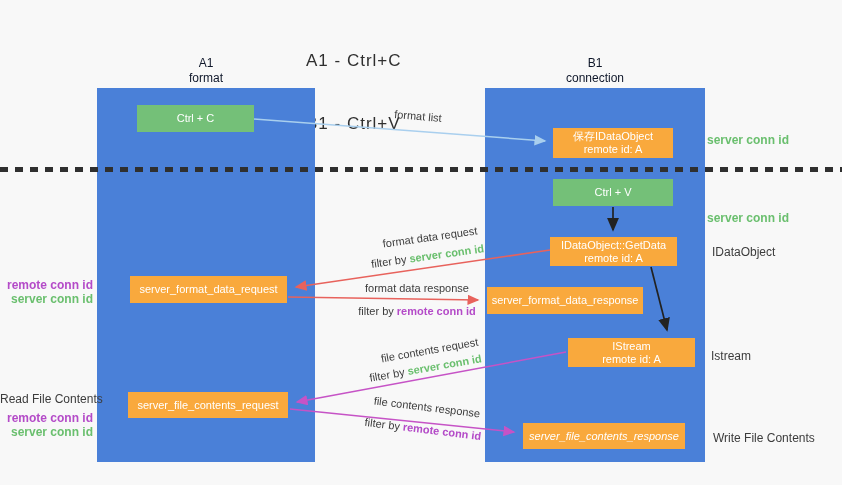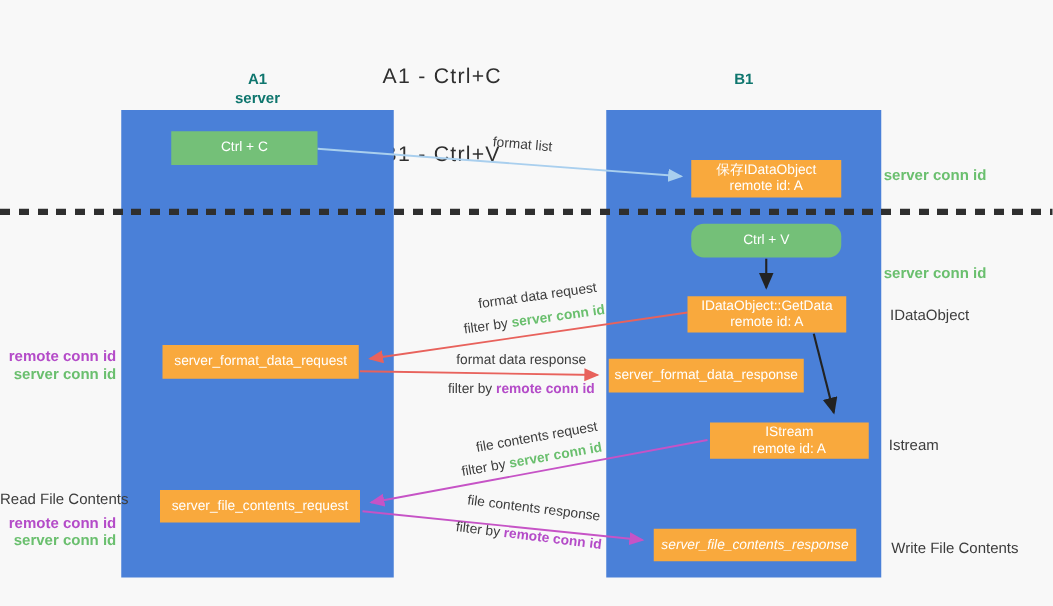--- a/index.html
+++ b/index.html
@@ -10,21 +10,21 @@
     color:#3c3c3c;
   }
   .abs{position:absolute;}
   .title{
     left:306px;top:8px;font-size:17px;color:#2f2f2f;line-height:21px;
     letter-spacing:1px;white-space:pre;
   }
   .col{top:88px;height:374px;background:#4a80d8;}
   .col-a{left:97px;width:218px;}
   .col-b{left:485px;width:220px;}
-  .col-header{top:56px;width:218px;text-align:center;font-size:12px;line-height:15px;color:#0f766e;font-weight:bold;}
+  .col-header{top:56px;width:218px;text-align:center;font-size:12px;line-height:15px;color:#0f172a;}
   .node{
     display:flex;flex-direction:column;align-items:center;justify-content:center;
     color:#fff;font-size:11px;line-height:13px;text-align:center;z-index:5;
   }
   .green{background:#74c078;}
   .orange{background:#f9a93d;}
   .dashline{
     left:0;top:167px;width:842px;height:5px;z-index:8;
     background:repeating-linear-gradient(90deg,#2f2f2f 0 8px,transparent 8px 15px);
   }
@@ -42,24 +42,25 @@
 </head>
 <body>
 
 <div class="abs title">
   <div>A1 - Ctrl+C</div>
   <div>B1 - Ctrl+V</div>
 </div>
 
 <div class="abs col-header" style="left:97px;">
   <div>A1</div>
-  <div>server</div>
+  <div>format</div>
 </div>
 <div class="abs col-header" style="left:486px;">
   <div>B1</div>
+  <div>connection</div>
 </div>
 
 <div class="abs col col-a"></div>
 <div class="abs col col-b"></div>
 
 <div class="abs dashline"></div>
 
 <svg class="overlay" width="842" height="485">
   <defs>
     <marker id="ah-blue" markerWidth="9" markerHeight="8" refX="7" refY="3.5" orient="auto">
@@ -86,21 +87,21 @@
 
 <div class="abs node green" style="left:137px;top:105px;width:117px;height:27px;">
   <div>Ctrl + C</div>
 </div>
 
 <div class="abs node orange" style="left:553px;top:128px;width:120px;height:30px;">
   <div>保存IDataObject</div>
   <div>remote id: A</div>
 </div>
 
-<div class="abs node green" style="left:553px;top:179px;width:120px;height:27px;border-radius:10px;">
+<div class="abs node green" style="left:553px;top:179px;width:120px;height:27px;">
   <div>Ctrl + V</div>
 </div>
 
 <div class="abs node orange" style="left:550px;top:237px;width:127px;height:29px;">
   <div>IDataObject::GetData</div>
   <div>remote id: A</div>
 </div>
 
 <div class="abs node orange" style="left:130px;top:276px;width:157px;height:27px;">
   <div>server_format_data_request</div>

